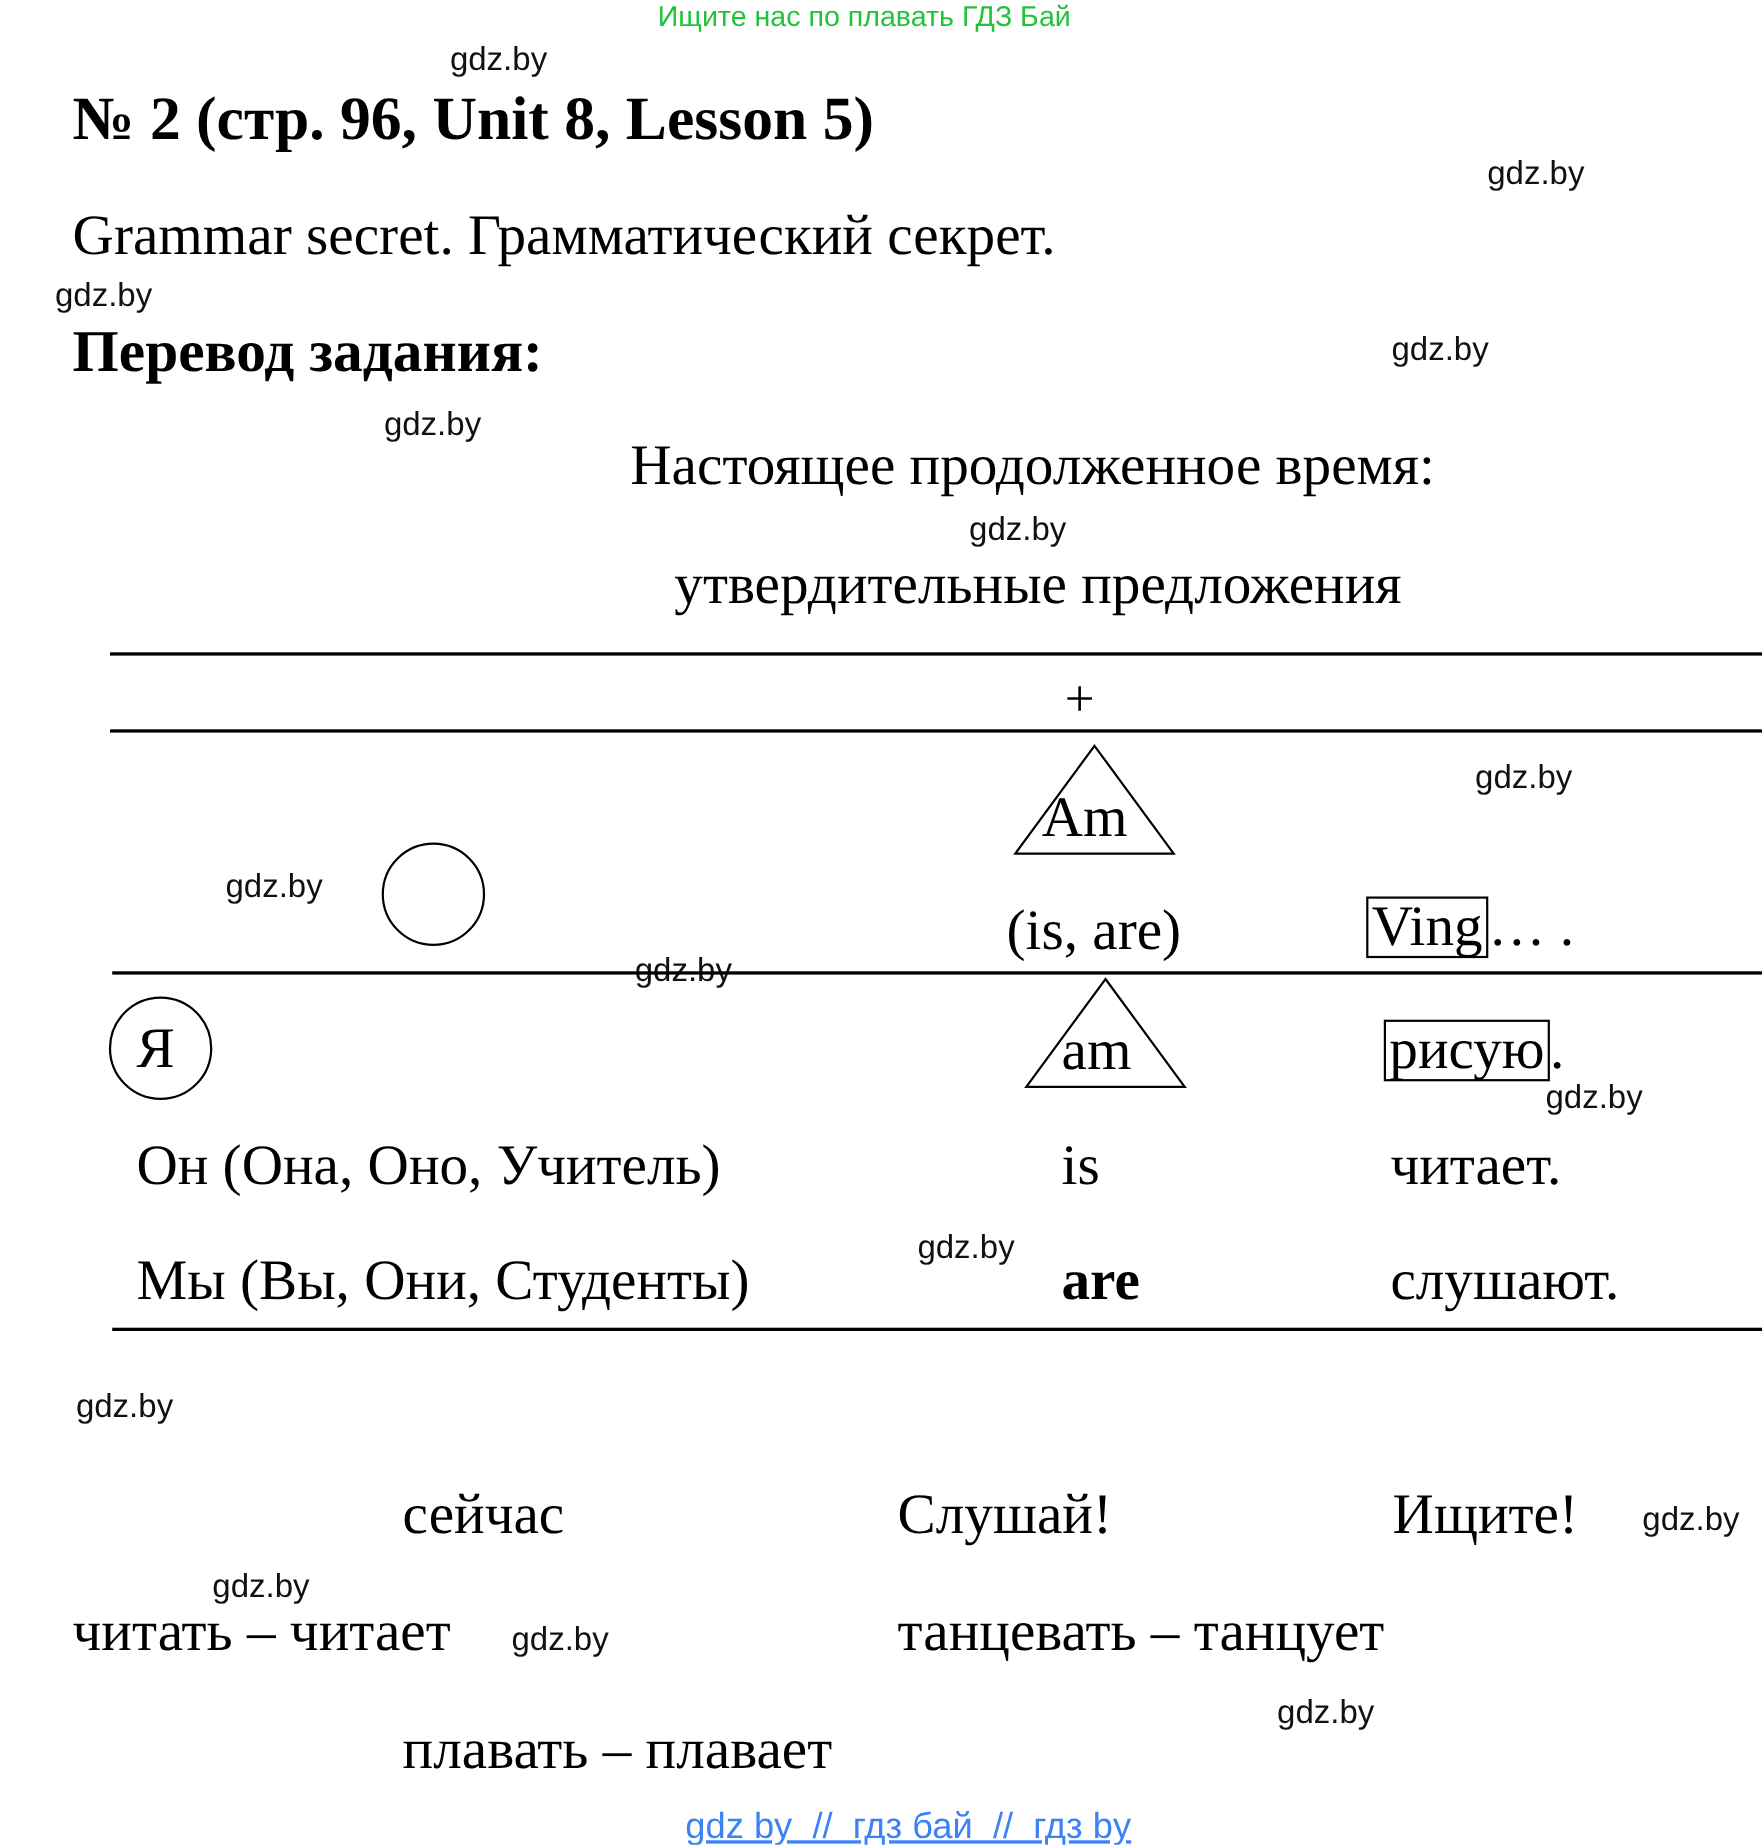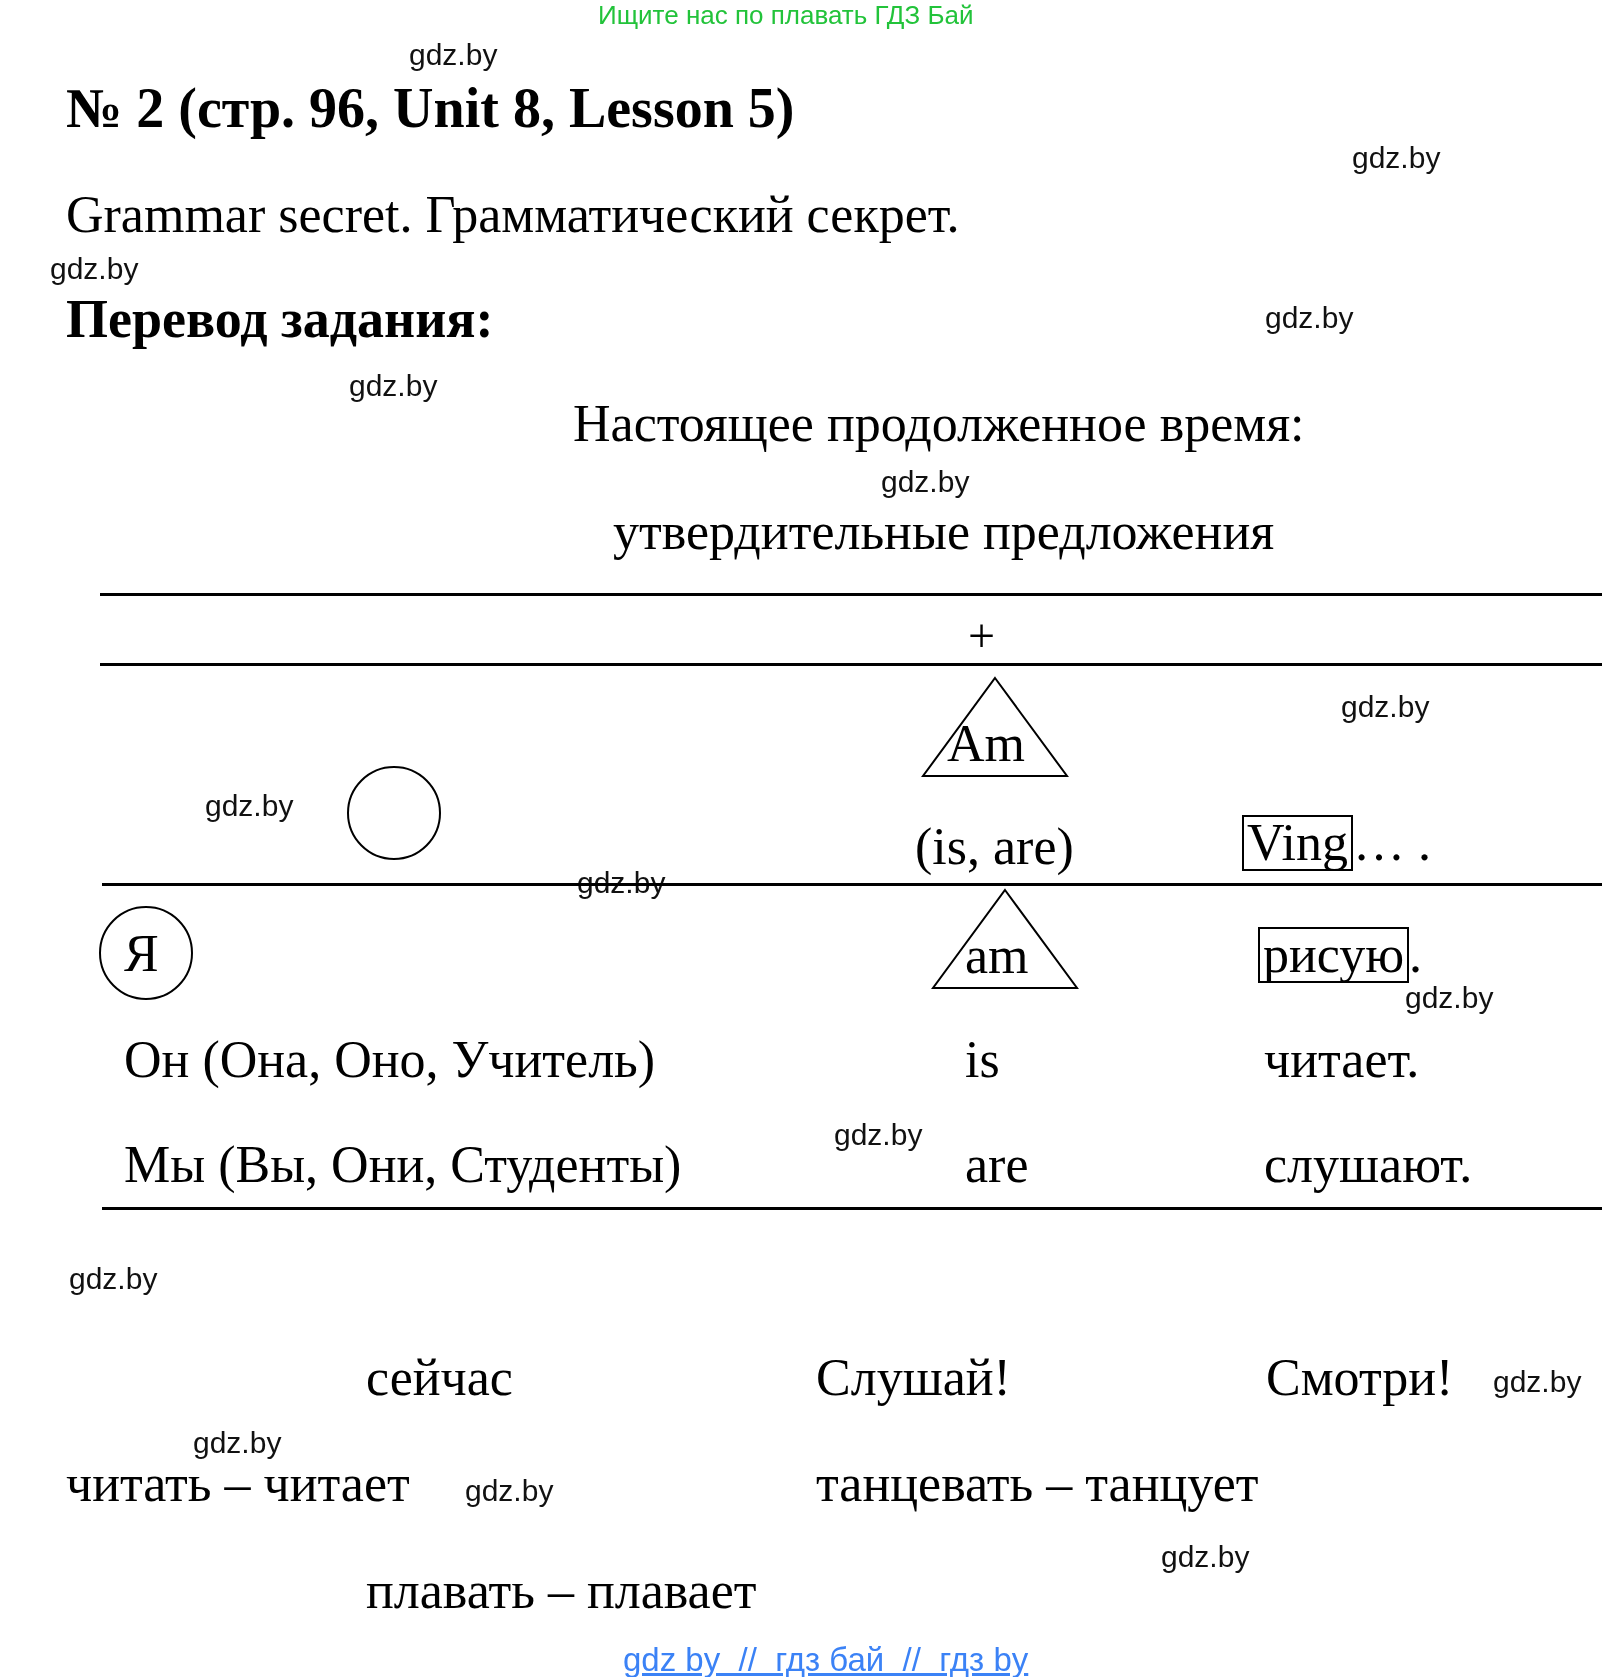--- a/index.html
+++ b/index.html
@@ -77,26 +77,26 @@
 
 <div class="abs big" style="left:1258px; top:927px;">
   <span class="boxed">рисую</span><span>.</span>
 </div>
 
 <div class="abs big" style="left:124px; top:1034px;">Он (Она, Оно, Учитель)</div>
 <div class="abs big" style="left:965px; top:1034px;">is</div>
 <div class="abs big" style="left:1264px; top:1034px;">читает.</div>
 
 <div class="abs big" style="left:124px; top:1139px;">Мы (Вы, Они, Студенты)</div>
-<div class="abs big" style="left:965px; top:1139px;">are</div>
+<div class="abs big" style="left:965px; top:1139px;font-weight:bold;">are</div>
 <div class="abs big" style="left:1264px; top:1139px;text-align:center;">слушают.</div>
 
 <div class="rule" style="left:102px; width:1500px; top:1207px;"></div>
 
 <div class="abs big" style="left:366px; top:1352px;">сейчас</div>
 <div class="abs big" style="left:816px; top:1352px;">Слушай!</div>
-<div class="abs big" style="left:1266px; top:1352px;">Смотри!</div>
+<div class="abs big" style="left:1266px; top:1352px;">Ищите!</div>
 
 <div class="abs big" style="left:66px; top:1458px;">читать – читает</div>
 <div class="abs big" style="left:816px; top:1458px;">танцевать – танцует</div>
 <div class="abs big" style="left:366px; top:1565px;">плавать – плавает</div>
 
 <div class="abs footer" style="left:623px; top:1643px; white-space:pre;">gdz by  //  гдз бай  //  гдз by</div>
 
 </body></html>

